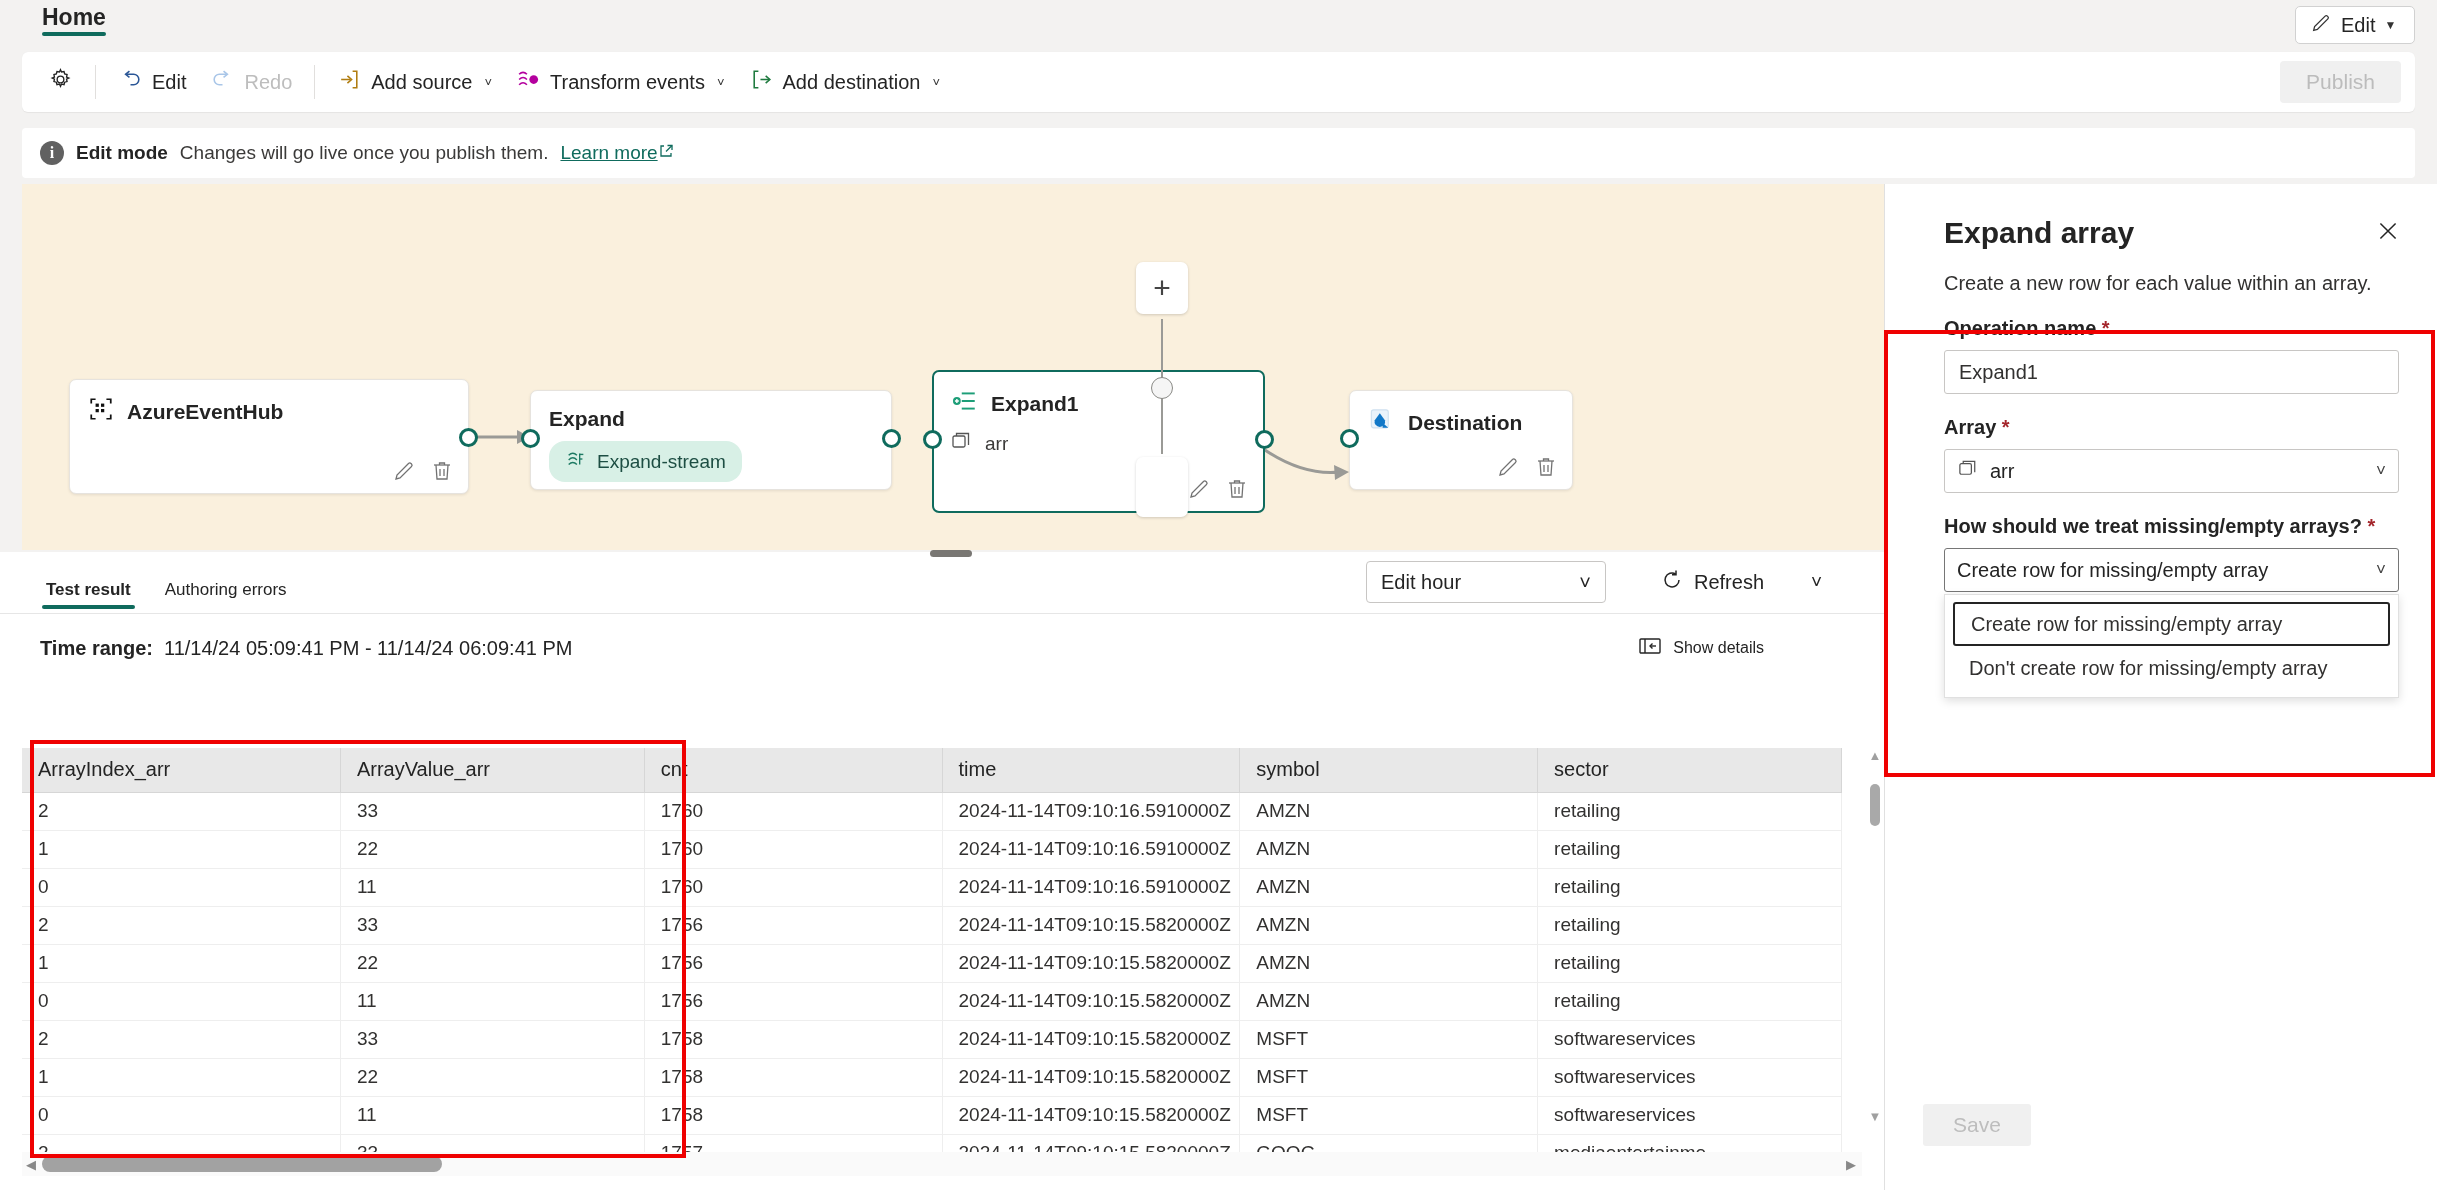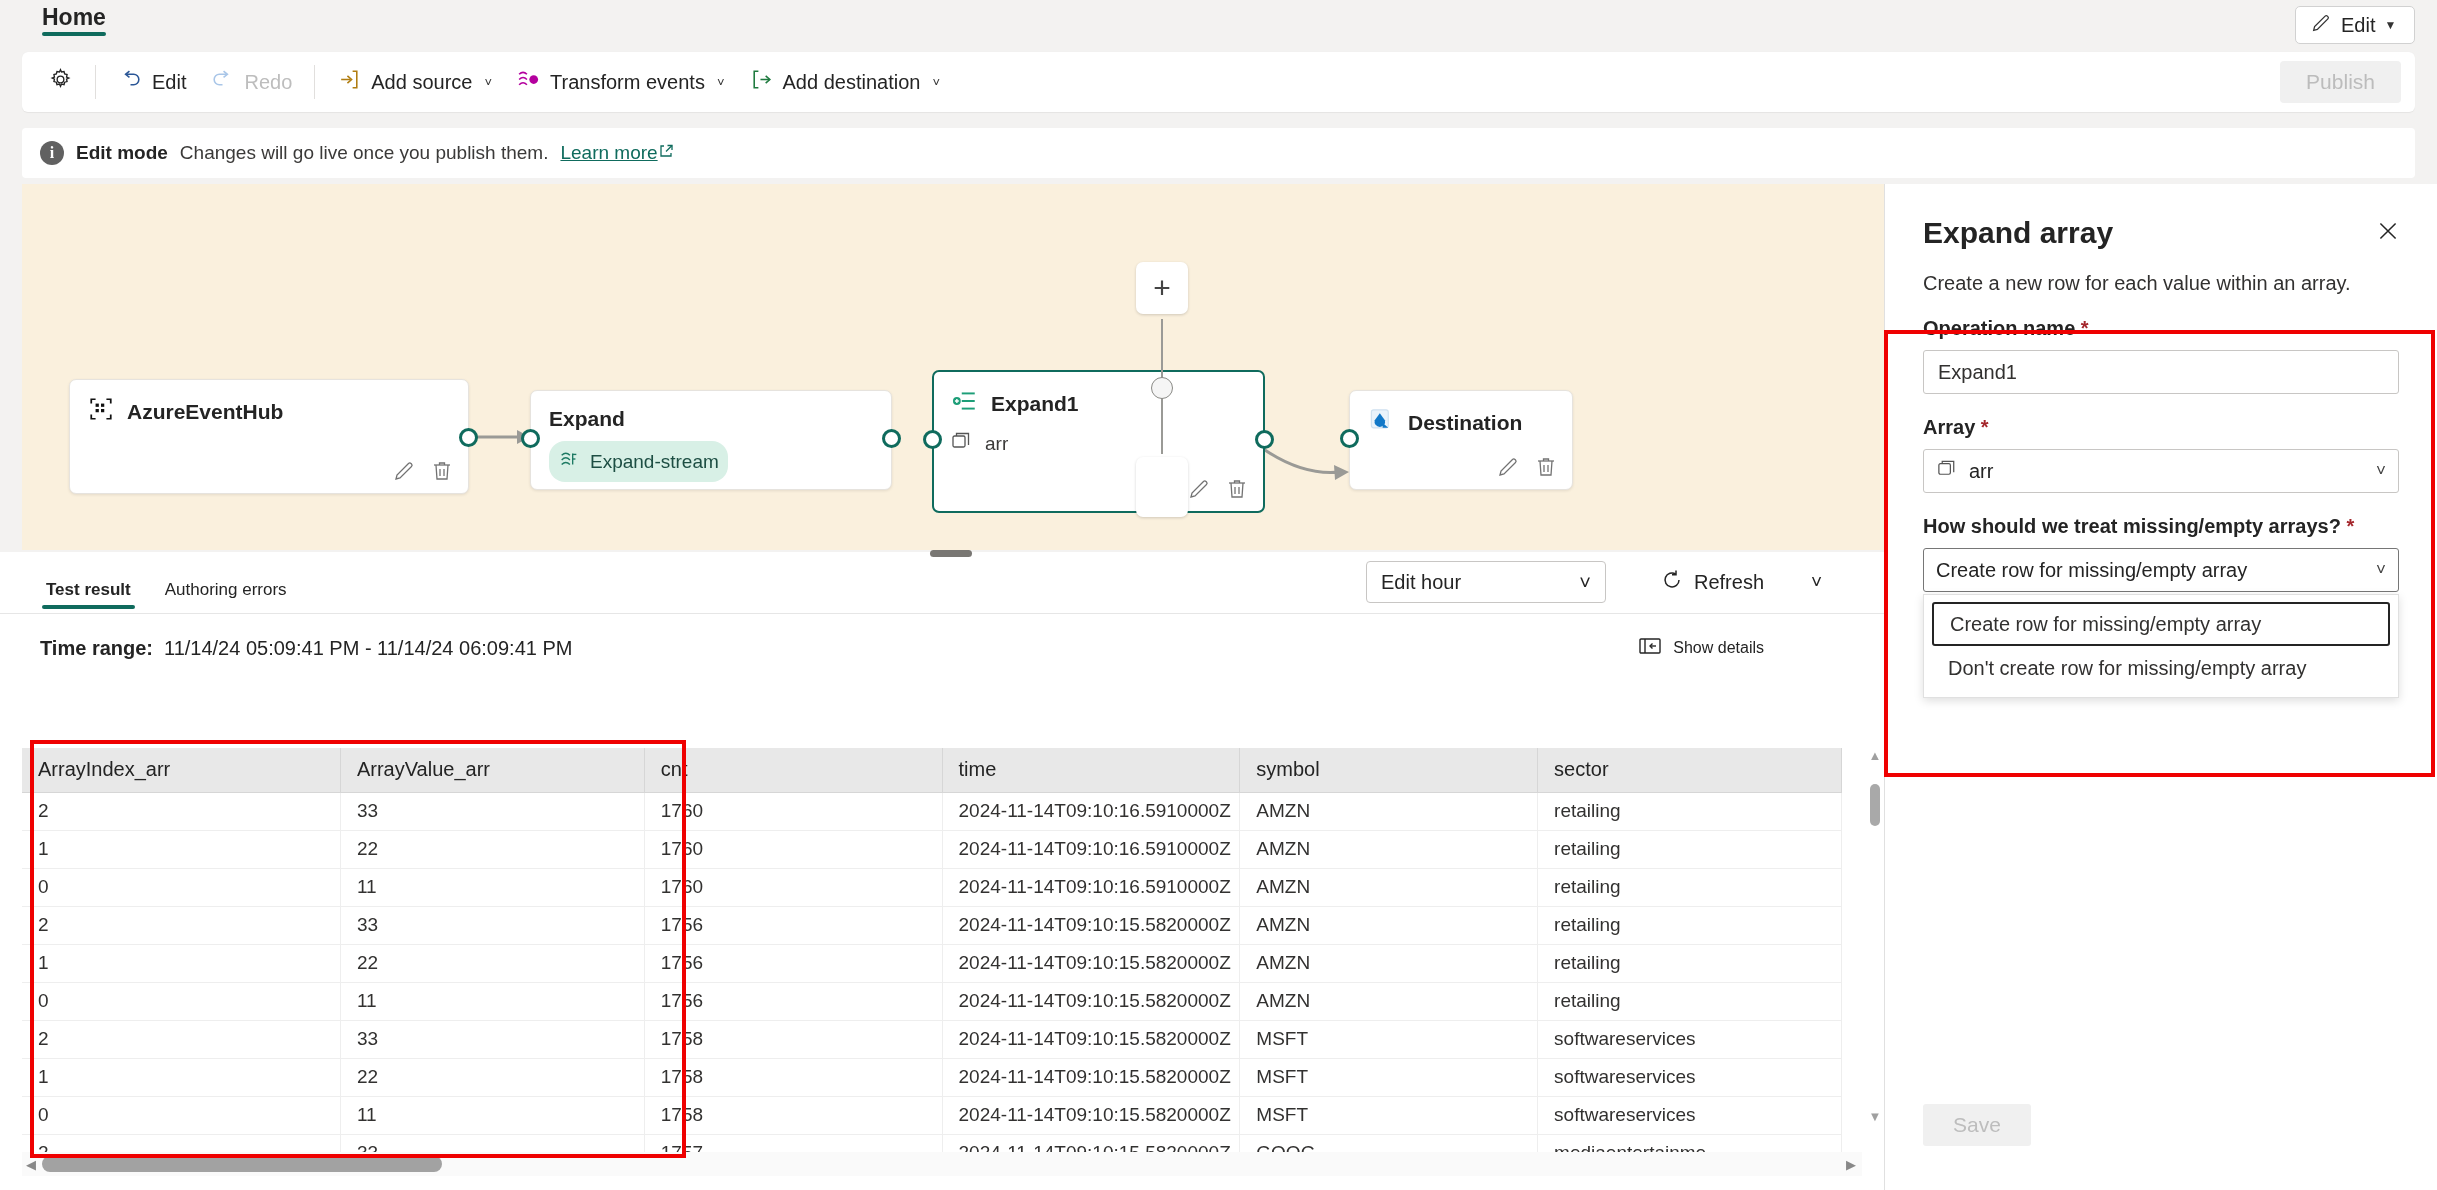--- a/index.html
+++ b/index.html
@@ -98,21 +98,21 @@
     padding: 16px 18px 0 18px;
     font-size: 21px; font-weight: 600; color: #242424;
   }
   .node-sub {
     display: flex; align-items: center; gap: 11px;
     margin: 10px 16px 0 16px; font-size: 19px; color: #3b3a39;
   }
   .chip {
     display: inline-flex; align-items: center; gap: 10px;
     background: #d8f0e6; color: #1d4e43;
-    border-radius: 16px; padding: 7px 9px; font-size: 19px;
+    border-radius: 16px; padding: 7px 16px; font-size: 19px;
   }
   .node-actions {
     position: absolute; right: 14px; bottom: 10px;
     display: flex; align-items: center; gap: 14px;
   }
   .icon-btn { cursor: pointer; line-height: 0; opacity: 0.75; }
   .port {
     position: absolute; width: 19px; height: 19px; border-radius: 50%;
     background: #fff; border: 3.5px solid #0f6b5d;
   }
@@ -213,21 +213,21 @@
   }
   .hscroll .thumb {
     position: absolute; left: 20px; width: 400px; height: 16px;
     border-radius: 9px; background: #a2a2a2;
   }
   .hscroll .ar { position: absolute; font-size: 13px; color: #888; }
 
   
   .sidepanel {
     position: absolute; top: 184px; right: 0; width: 553px; height: 1006px;
-    background: #fff; border-left: 1px solid #e0e0e0;
+    background: #fff; border-left: 1px solid #e0e0e0; padding-left: 21px;
   }
   .sp-head { padding: 32px 38px 0 38px; position: relative; }
   .sp-title { font-size: 30px; font-weight: 600; }
   .sp-desc { font-size: 20px; color: #323130; margin-top: 22px; }
   .sp-close {
     position: absolute; right: 32px; top: 30px;
     width: 34px; height: 34px; cursor: pointer;
     display: flex; align-items: center; justify-content: center;
   }
   .sp-body { padding: 22px 38px 0 38px; }

